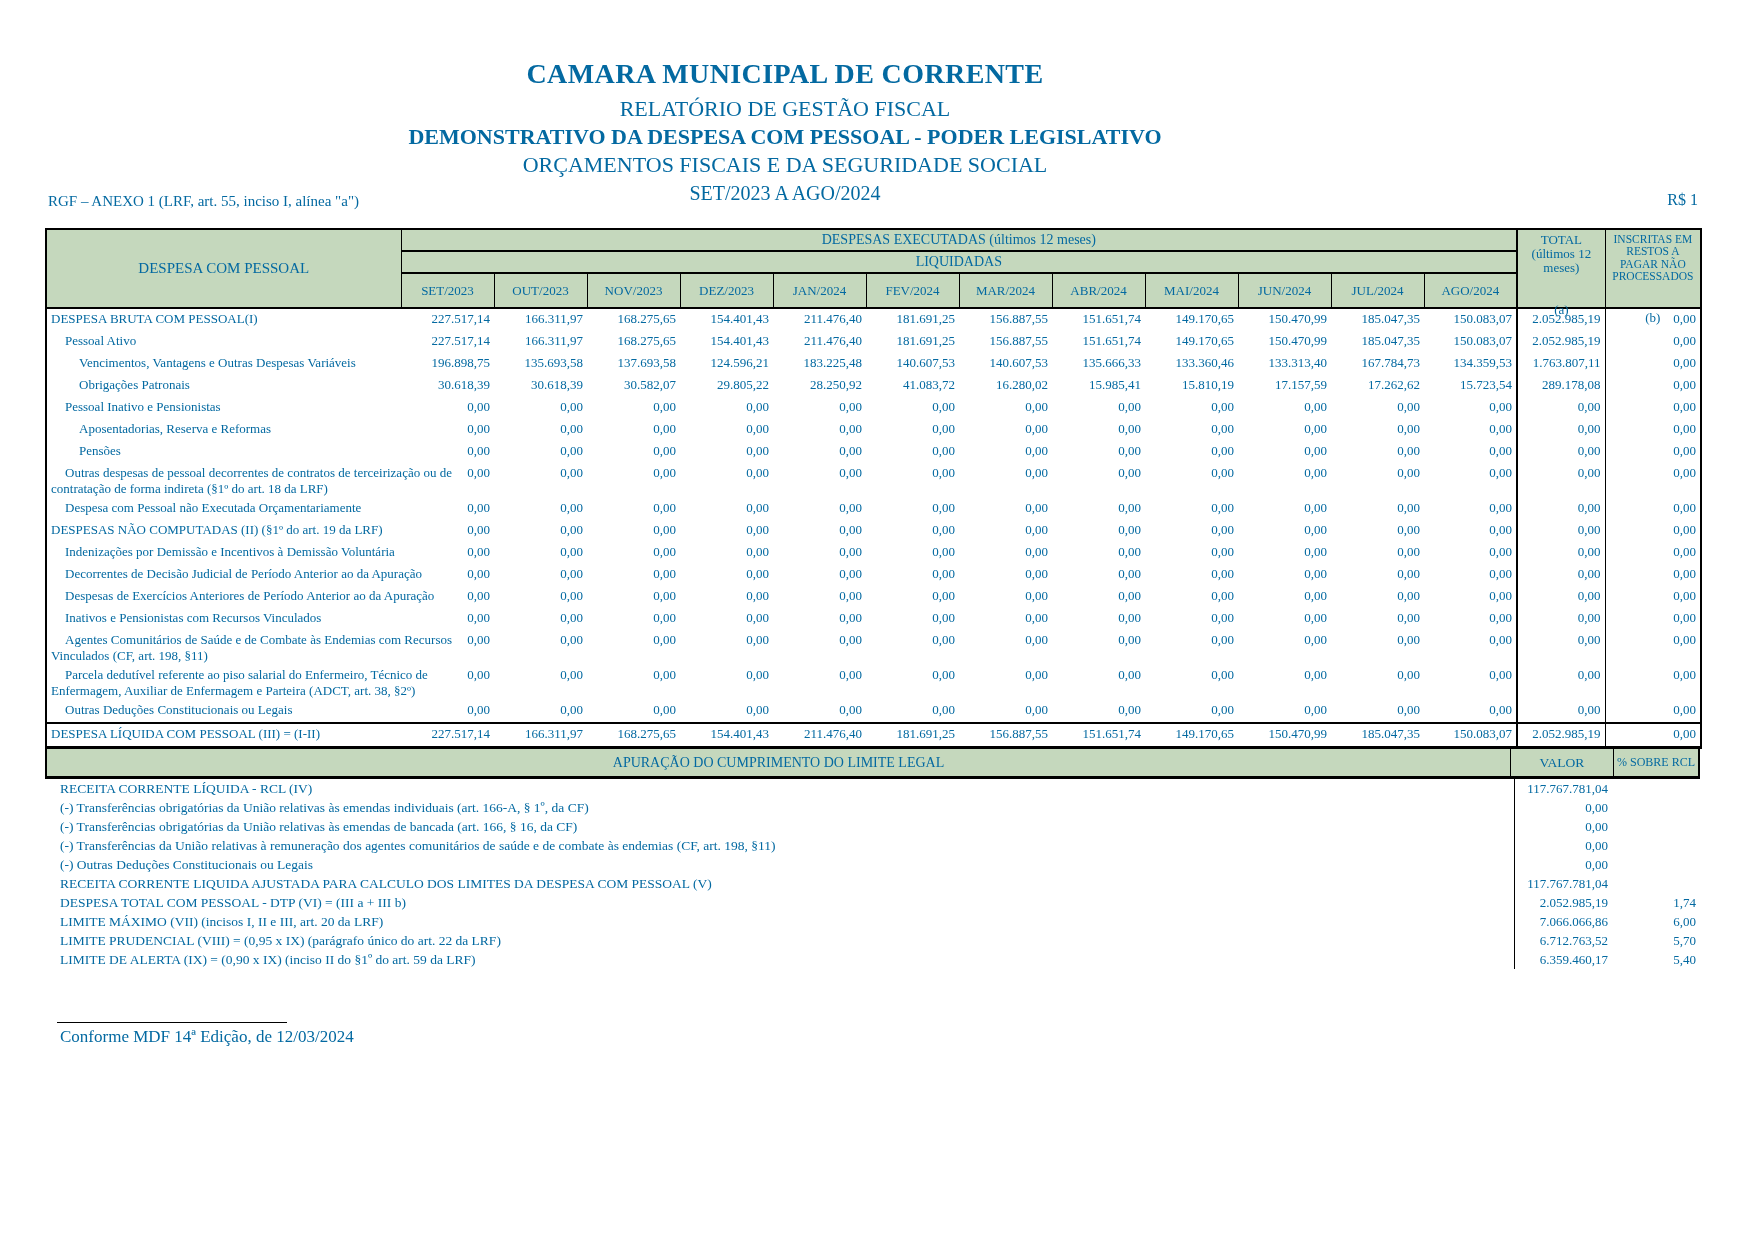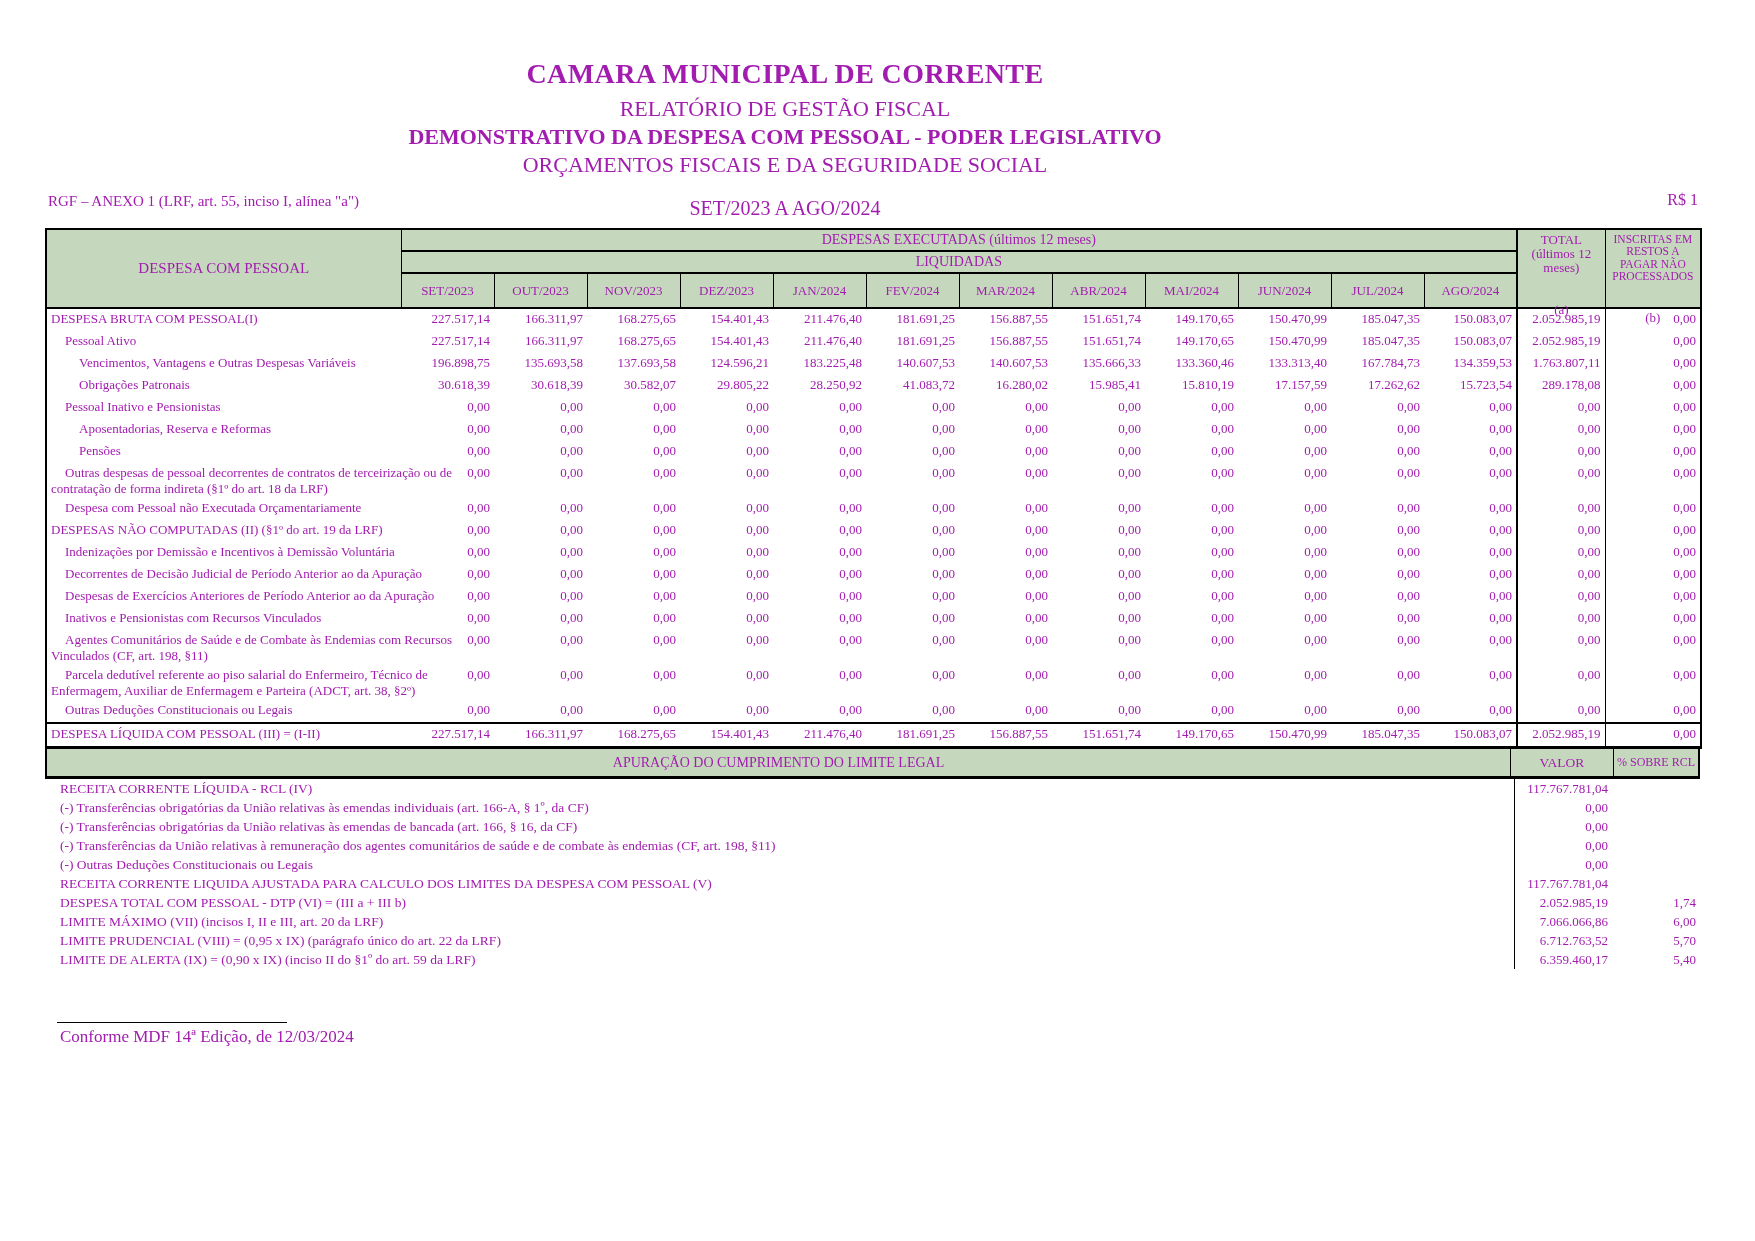--- a/index.html
+++ b/index.html
@@ -1,24 +1,24 @@
 <!DOCTYPE html>
 <html><head>
 <meta charset="utf-8">
 <style>
   html,body{margin:0;padding:0;background:#ffffff;}
-  .page{position:relative;width:1755px;height:1241px;background:#fff;color:#a21caf;
+  .page{position:relative;width:1755px;height:1241px;background:#fff;color:#0369a1;
         font-family:"Liberation Serif",serif;overflow:hidden;}
 
   
   .doc-header{position:absolute;left:45px;top:58px;width:1480px;text-align:center;}
   .t1{font-size:28px;font-weight:bold;letter-spacing:.4px;margin-bottom:6px;}
   .t2{font-size:22px;margin-bottom:2px;}
   .t3{font-size:22px;font-weight:bold;margin-bottom:2px;}
-  .t4{font-size:22px;margin-bottom:19px;}
+  .t4{font-size:22px;margin-bottom:4px;}
   .t5{font-size:20px;}
 
   .annex{position:absolute;left:48px;top:193px;width:1652px;font-size:15px;}
   .annex .rs{position:absolute;right:2px;top:-2px;font-size:16px;}
 
   
   .main-wrap{position:absolute;left:45px;top:228px;width:1655px;}
   table{border-collapse:collapse;table-layout:fixed;width:1655px;}
   .main-table{border:2px solid #000;border-bottom:3px solid #000;}
   col.c-label{width:355px;}

